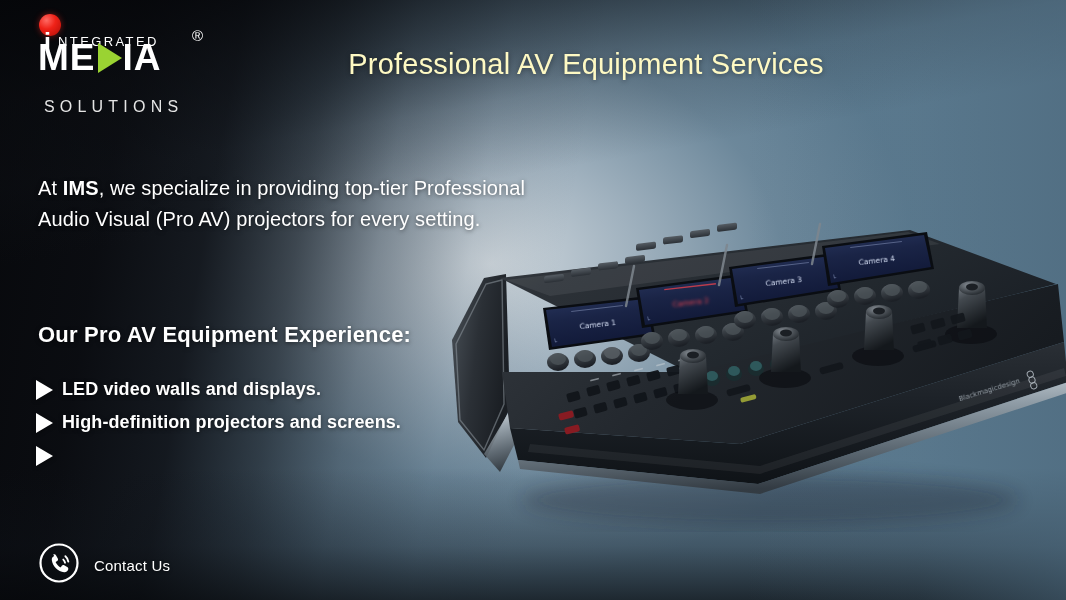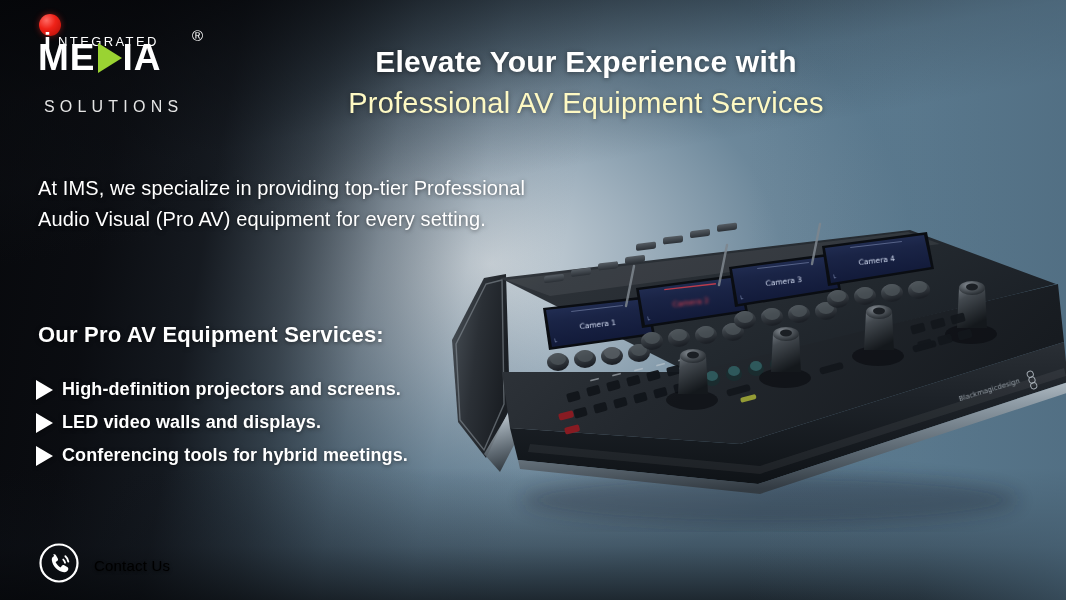--- a/index.html
+++ b/index.html
@@ -148,21 +148,21 @@
   
   #intro {
     position:absolute; left:38px; top:173px;
     width:500px; z-index:6;
     color:#ffffff;
     font-size:20px; font-weight:500;
     line-height:31px;
     letter-spacing:0.1px;
     text-shadow:0 1px 4px rgba(0,0,0,0.55);
   }
-  #intro b { font-weight:400; }
+  #intro b { font-weight:700; }
 
   
   #offer-title {
     position:absolute; left:38px; top:322px;
     z-index:6;
     color:#ffffff;
     font-size:22px; font-weight:700;
     letter-spacing:0.2px;
     text-shadow:0 1px 4px rgba(0,0,0,0.55);
   }
@@ -195,21 +195,21 @@
   .footer-block {
     position:absolute; bottom:12px;
     display:flex; align-items:center; gap:14px;
     z-index:7;
   }
   #footer-contact { left:38px; }
   #footer-website { left:748px; }
 
   .ficon { flex:0 0 auto; }
   .flabel {
-    color:#000000;
+    color:#ffffff;
     font-size:15px; font-weight:400;
     letter-spacing:0.2px;
     line-height:19px;
     text-shadow:0 1px 3px rgba(0,0,0,0.5);
   }
   .fvalue {
     color:#ffffff;
     font-size:19px; font-weight:800;
     letter-spacing:0.2px;
     line-height:24px;
@@ -570,39 +570,37 @@
     </div>
     <div class="logo-row2">
       <span class="logo-me">ME</span>
       <span class="logo-play"></span>
       <span class="logo-ia">IA</span>
     </div>
     <div class="logo-solutions">SOLUTIONS</div>
   </div>
 
   <div id="headline">
-    <div class="head-l1">Elevate Your Experience with</div>
     <div class="head-l2">Professional AV Equipment Services</div>
   </div>
 
-  <p id="intro"><span>At </span><b>IMS</b><span>, we specialize in providing top-tier Professional Audio Visual (Pro AV) equipment for every setting.</span></p>
-
-  <div id="offer-title">Our Pro AV Equipment Services:</div>
+  <p id="intro"><span>At </span><b>IMS</b><span>, we specialize in providing top-tier Professional Audio Visual (Pro AV) projectors for every setting.</span></p>
+
+  <div id="offer-title">Our Pro AV Equipment Experience:</div>
   <ul id="offer-list">
+    <li>
+      <span class="bullet-arrow"></span>
+      <span class="bullet-text">LED video walls and displays.</span>
+    </li>
     <li>
       <span class="bullet-arrow"></span>
       <span class="bullet-text">High-definition projectors and screens.</span>
     </li>
     <li>
       <span class="bullet-arrow"></span>
-      <span class="bullet-text">LED video walls and displays.</span>
-    </li>
-    <li>
-      <span class="bullet-arrow"></span>
-      <span class="bullet-text">Conferencing tools for hybrid meetings.</span>
     </li>
   </ul>
 
   <div class="footer-block" id="footer-contact">
     <span class="ficon">
       <svg width="42" height="42" viewBox="0 0 42 42" xmlns="http://www.w3.org/2000/svg">
         <circle cx="21" cy="21" r="18.5" fill="none" stroke="#ffffff" stroke-width="2.2"></circle>
         <path d="M15.2 12.6c1.3-.5 2.3-.2 2.9.9l1.7 3c.5.9.3 1.8-.6 2.4l-1.2.8c-.3.2-.4.5-.2.9.9 1.9 2.4 3.5 4.3 4.6.4.2.7.1.9-.2l.8-1.2c.6-.9 1.5-1.1 2.4-.6l3 1.7c1.1.6 1.4 1.6.9 2.9-.6 1.6-2.2 2.6-4 2.4-6-.7-11.6-6.2-12.3-12.3-.2-1.8.8-3.4 2.4-4z" fill="#ffffff"></path>
         <path d="M27.4 14.2c1.6 1.4 2.6 3.3 2.9 5.4" fill="none" stroke="#ffffff" stroke-width="1.9" stroke-linecap="round"></path>
         <path d="M25.3 17.6c.9.8 1.5 1.9 1.7 3.1" fill="none" stroke="#ffffff" stroke-width="1.9" stroke-linecap="round"></path>

